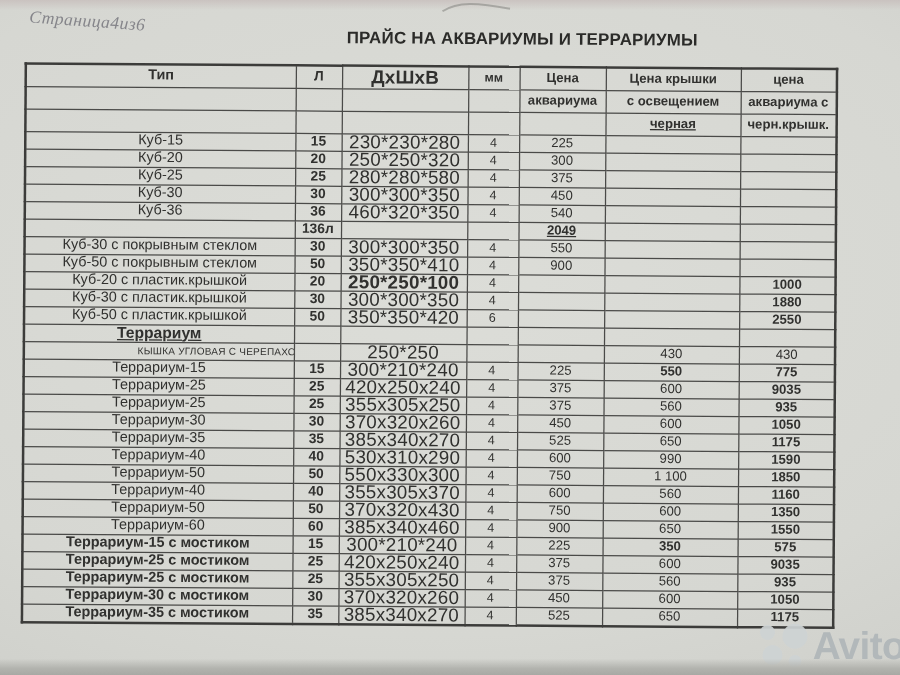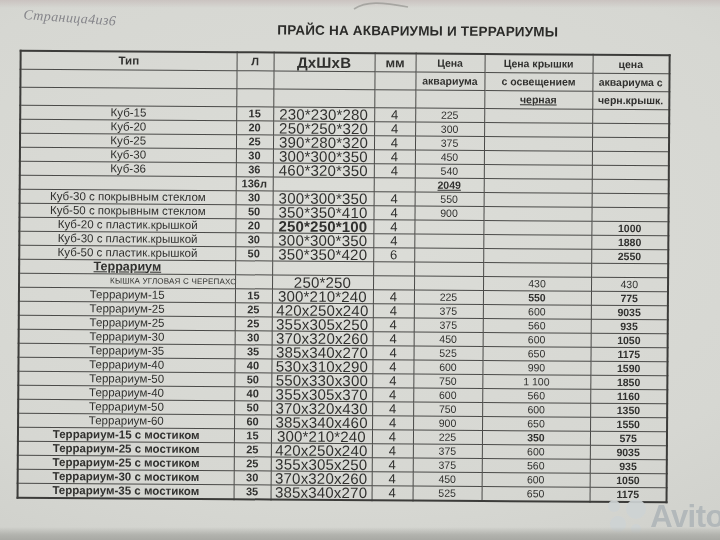--- a/index.html
+++ b/index.html
@@ -22,21 +22,21 @@
   table.price{position:absolute;left:18px;top:52px;width:649px;
     border-collapse:collapse;table-layout:fixed;border:2px solid #3c3c3a;}
   table.price td{border:1px solid #4a4a48;text-align:center;vertical-align:middle;
     padding:0;color:#31312f;overflow:hidden;white-space:nowrap;line-height:13px;}
   thead tr{height:18px;}
   thead td{font-weight:700;font-size:12px;color:#262624;}
   tbody tr{height:14px;}
   td.col0{font-size:11.5px;}
   td.col1{font-size:11px;font-weight:bold;}
   td.col2{font-size:15px;letter-spacing:.2px;color:#3b3b39;}
-  td.col3{font-size:13px;}
+  td.col3{font-size:10px;}
   td.col4,td.col5,td.col6{font-size:10.5px;}
   td.b{font-weight:700;color:#232321;}
   td.u{text-decoration:underline;}
   tbody td.section{font-size:12.5px;}
   tbody td.small{font-size:8px;letter-spacing:.2px;}
   tbody td.indent{text-align:left;padding-left:90px;}
   .avito{position:absolute;right:-4px;bottom:1px;display:flex;align-items:center;opacity:.92;}
   .avito-dots{position:relative;width:47px;height:44px;}
   .avito-dots span{position:absolute;border-radius:50%;background:#ced3d4;}
   .d1{width:12px;height:12px;left:6px;top:5px;}
@@ -114,21 +114,21 @@
             <td class="col1">20</td>
             <td class="col2">250*250*320</td>
             <td class="col3">4</td>
             <td class="col4">300</td>
             <td class="col5"></td>
             <td class="col6"></td>
           </tr>
           <tr>
             <td class="col0">Куб-25</td>
             <td class="col1">25</td>
-            <td class="col2">390*280*320</td>
+            <td class="col2">280*280*580</td>
             <td class="col3">4</td>
             <td class="col4">375</td>
             <td class="col5"></td>
             <td class="col6"></td>
           </tr>
           <tr>
             <td class="col0">Куб-30</td>
             <td class="col1">30</td>
             <td class="col2">300*300*350</td>
             <td class="col3">4</td>

